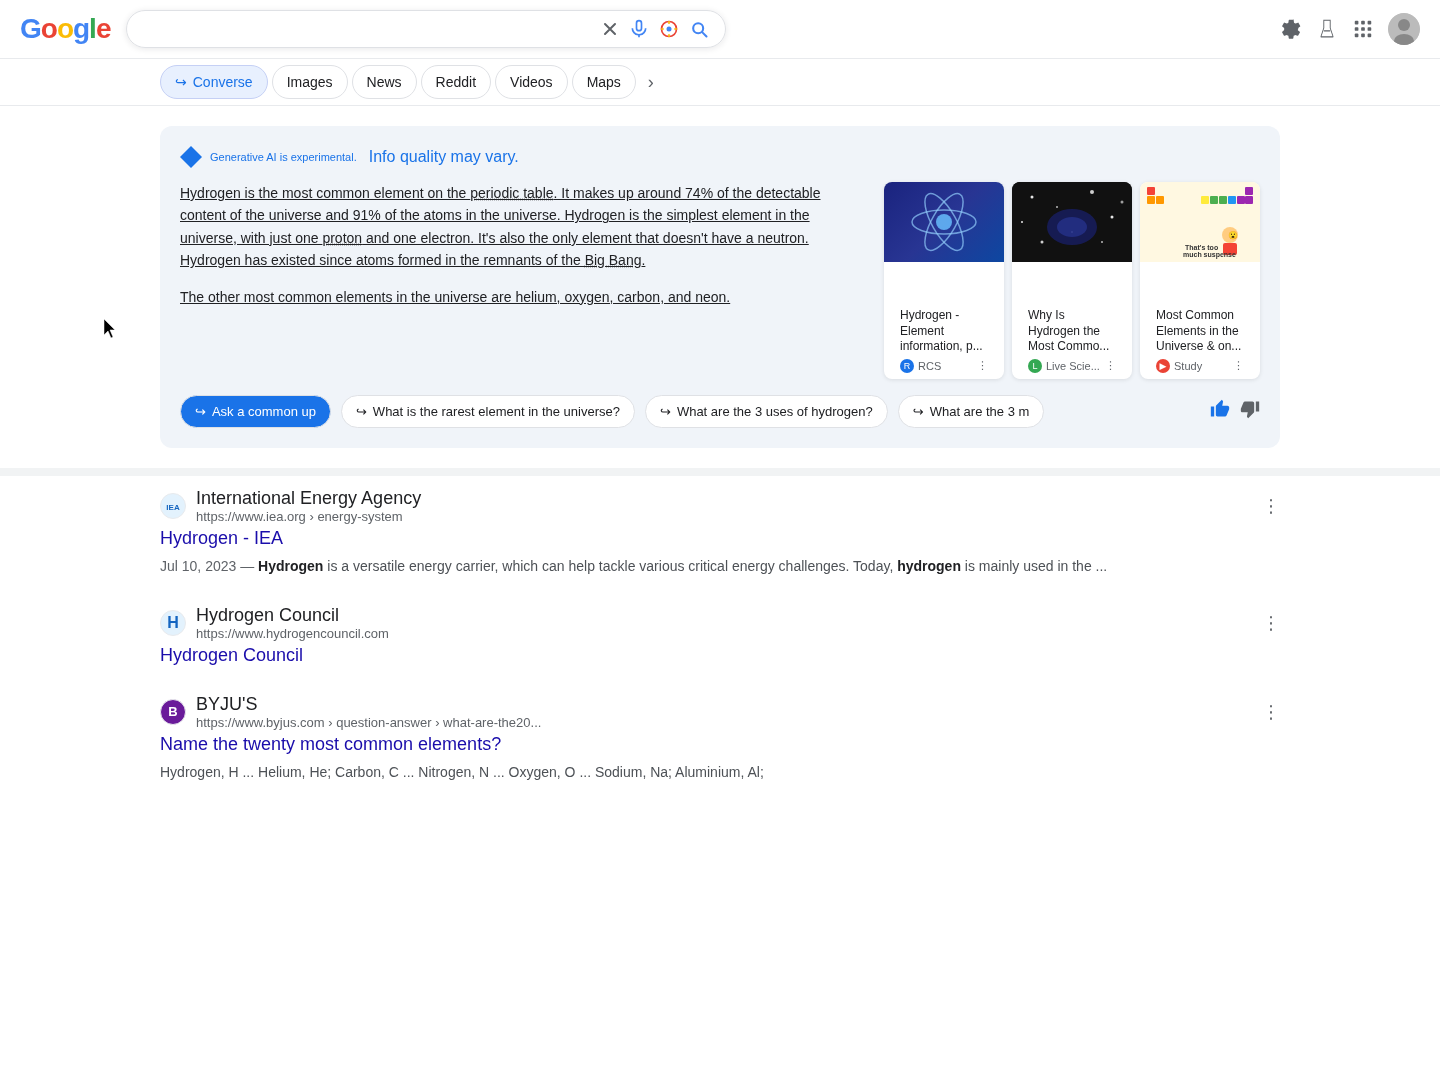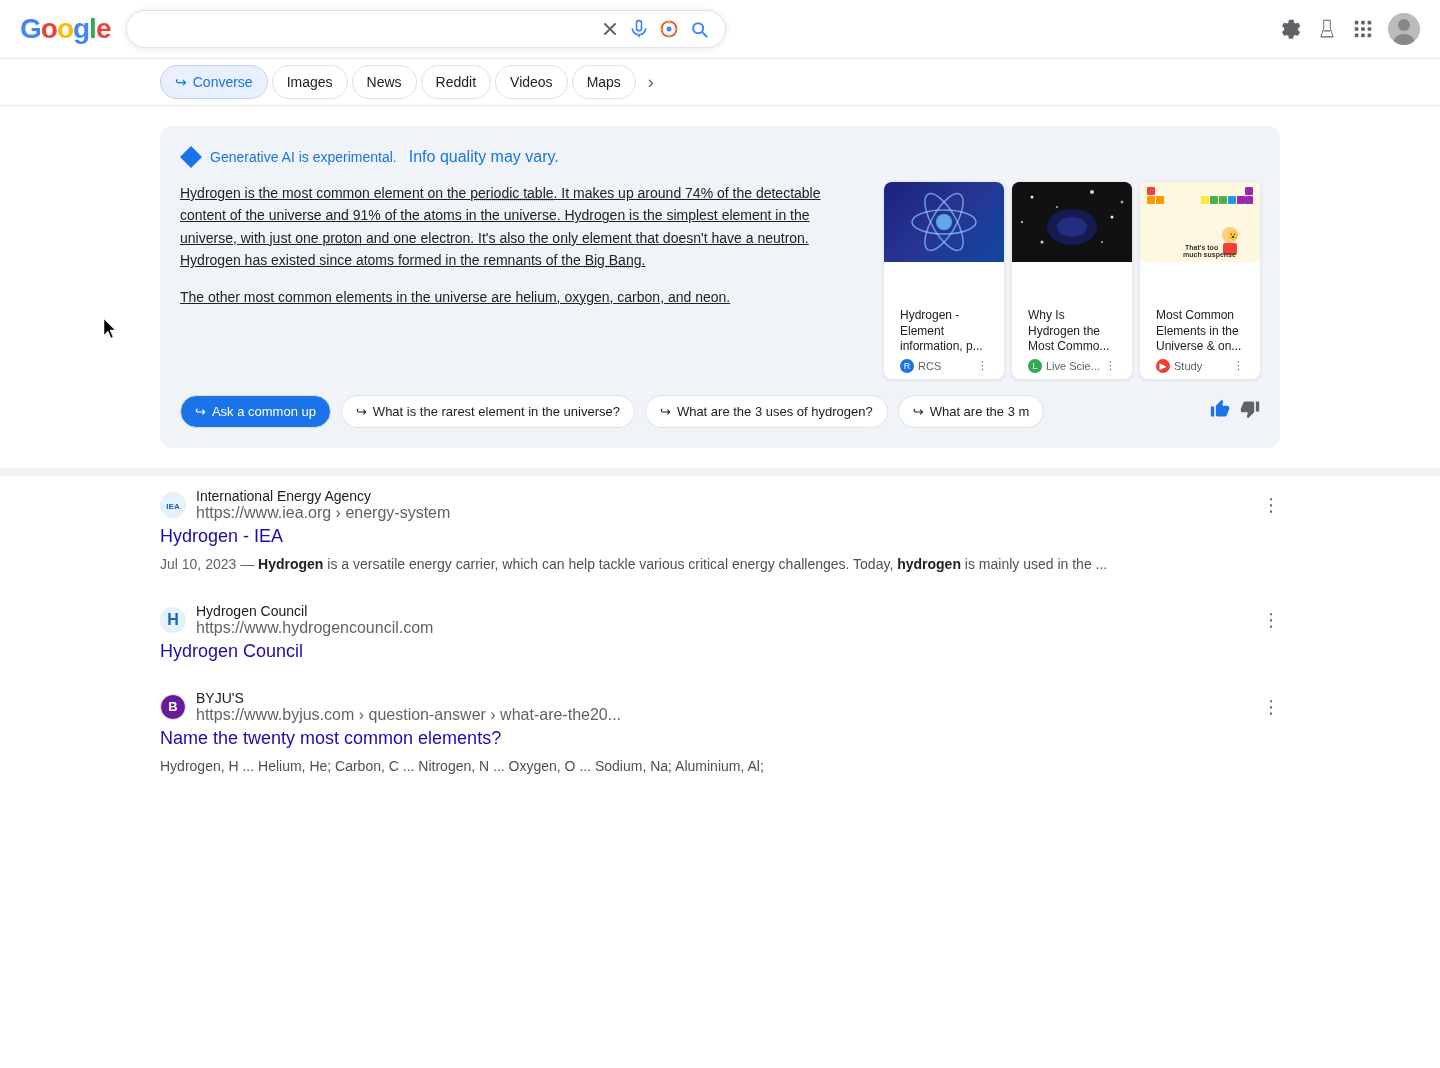--- a/index.html
+++ b/index.html
@@ -24,21 +24,21 @@
 
     
     .tabs { display: flex; align-items: center; padding: 6px 160px; gap: 4px; border-bottom: 1px solid #e8eaed; }
     .tab { display: flex; align-items: center; gap: 6px; padding: 8px 14px; border-radius: 20px; cursor: pointer; font-size: 14px; color: #202124; border: 1px solid #dfe1e5; background: #fff; text-decoration: none; white-space: nowrap; }
     .tab.active { background: #e8f0fe; border-color: #c5d0f5; color: #1a73e8; font-weight: 500; }
     .tab-more { background: none; border: none; cursor: pointer; color: #5f6368; font-size: 18px; padding: 6px 8px; }
 
     
     .ai-section { background: #f0f4f9; border-radius: 12px; margin: 20px 160px; padding: 20px; }
     .ai-header { display: flex; align-items: center; gap: 8px; margin-bottom: 14px; }
-    .ai-label { color: #1a73e8; font-weight: 500; font-size: 14px; }
+    .ai-label { color: #1a73e8; font-weight: 500; font-size: 11px; }
     .ai-quality { color: #1a73e8; font-size: 16px; margin-left: 4px; }
 
     .ai-content { display: flex; gap: 20px; }
     .ai-text { flex: 1; text-decoration: underline; }
     .ai-text p { line-height: 1.6; font-size: 14px; color: #202124; margin-bottom: 14px; }
     .ai-text a { color: #202124; text-decoration: underline; text-decoration-style: dotted; }
     .ai-image-card { width: 120px; background: #fff; border-radius: 8px; overflow: hidden; box-shadow: 0 1px 4px rgba(0,0,0,0.1); }
     .ai-image-thumb { width: 120px; height: 80px; object-fit: cover; display: flex; align-items: center; justify-content: center; }
     .thumb-1 { background: linear-gradient(135deg, #1a237e, #283593, #0d47a1); }
     .thumb-2 { background: linear-gradient(135deg, #111, #222, #333); }
@@ -60,22 +60,22 @@
 
     
     .results-section { padding: 12px 160px; }
     .result-item { margin-bottom: 28px; }
     .result-source { display: flex; align-items: center; gap: 10px; margin-bottom: 4px; }
     .result-favicon { width: 26px; height: 26px; border-radius: 50%; border: 1px solid #e8eaed; display: flex; align-items: center; justify-content: center; font-size: 12px; font-weight: bold; overflow: hidden; flex-shrink: 0; }
     .favicon-iea { background: #e3f2fd; color: #1565C0; }
     .favicon-hc { background: #e3f2fd; color: #1565C0; font-size: 14px; font-weight: bold; }
     .favicon-byjus { background: #6a1b9a; color: #fff; font-size: 13px; font-weight: bold; }
     .source-info { display: flex; flex-direction: column; }
-    .source-name { font-size: 14px; color: #202124; }
-    .source-url { font-size: 16px; color: #5f6368; }
+    .source-name { font-size: 18px; color: #202124; }
+    .source-url { font-size: 13px; color: #5f6368; }
     .result-menu { margin-left: auto; background: none; border: none; cursor: pointer; color: #5f6368; font-size: 18px; }
     .result-title { color: #1a0dab; font-size: 18px; font-weight: 400; text-decoration: none; display: block; margin-bottom: 6px; }
     .result-snippet { font-size: 14px; color: #4d5156; line-height: 1.58; }
     .result-snippet strong { color: #202124; font-weight: 600; }
     .result-date { color: #5f6368; }
 
     
     .section-separator { height: 8px; background: #f1f3f4; margin: 0 0 0 0; }
   </style>
 </head>

